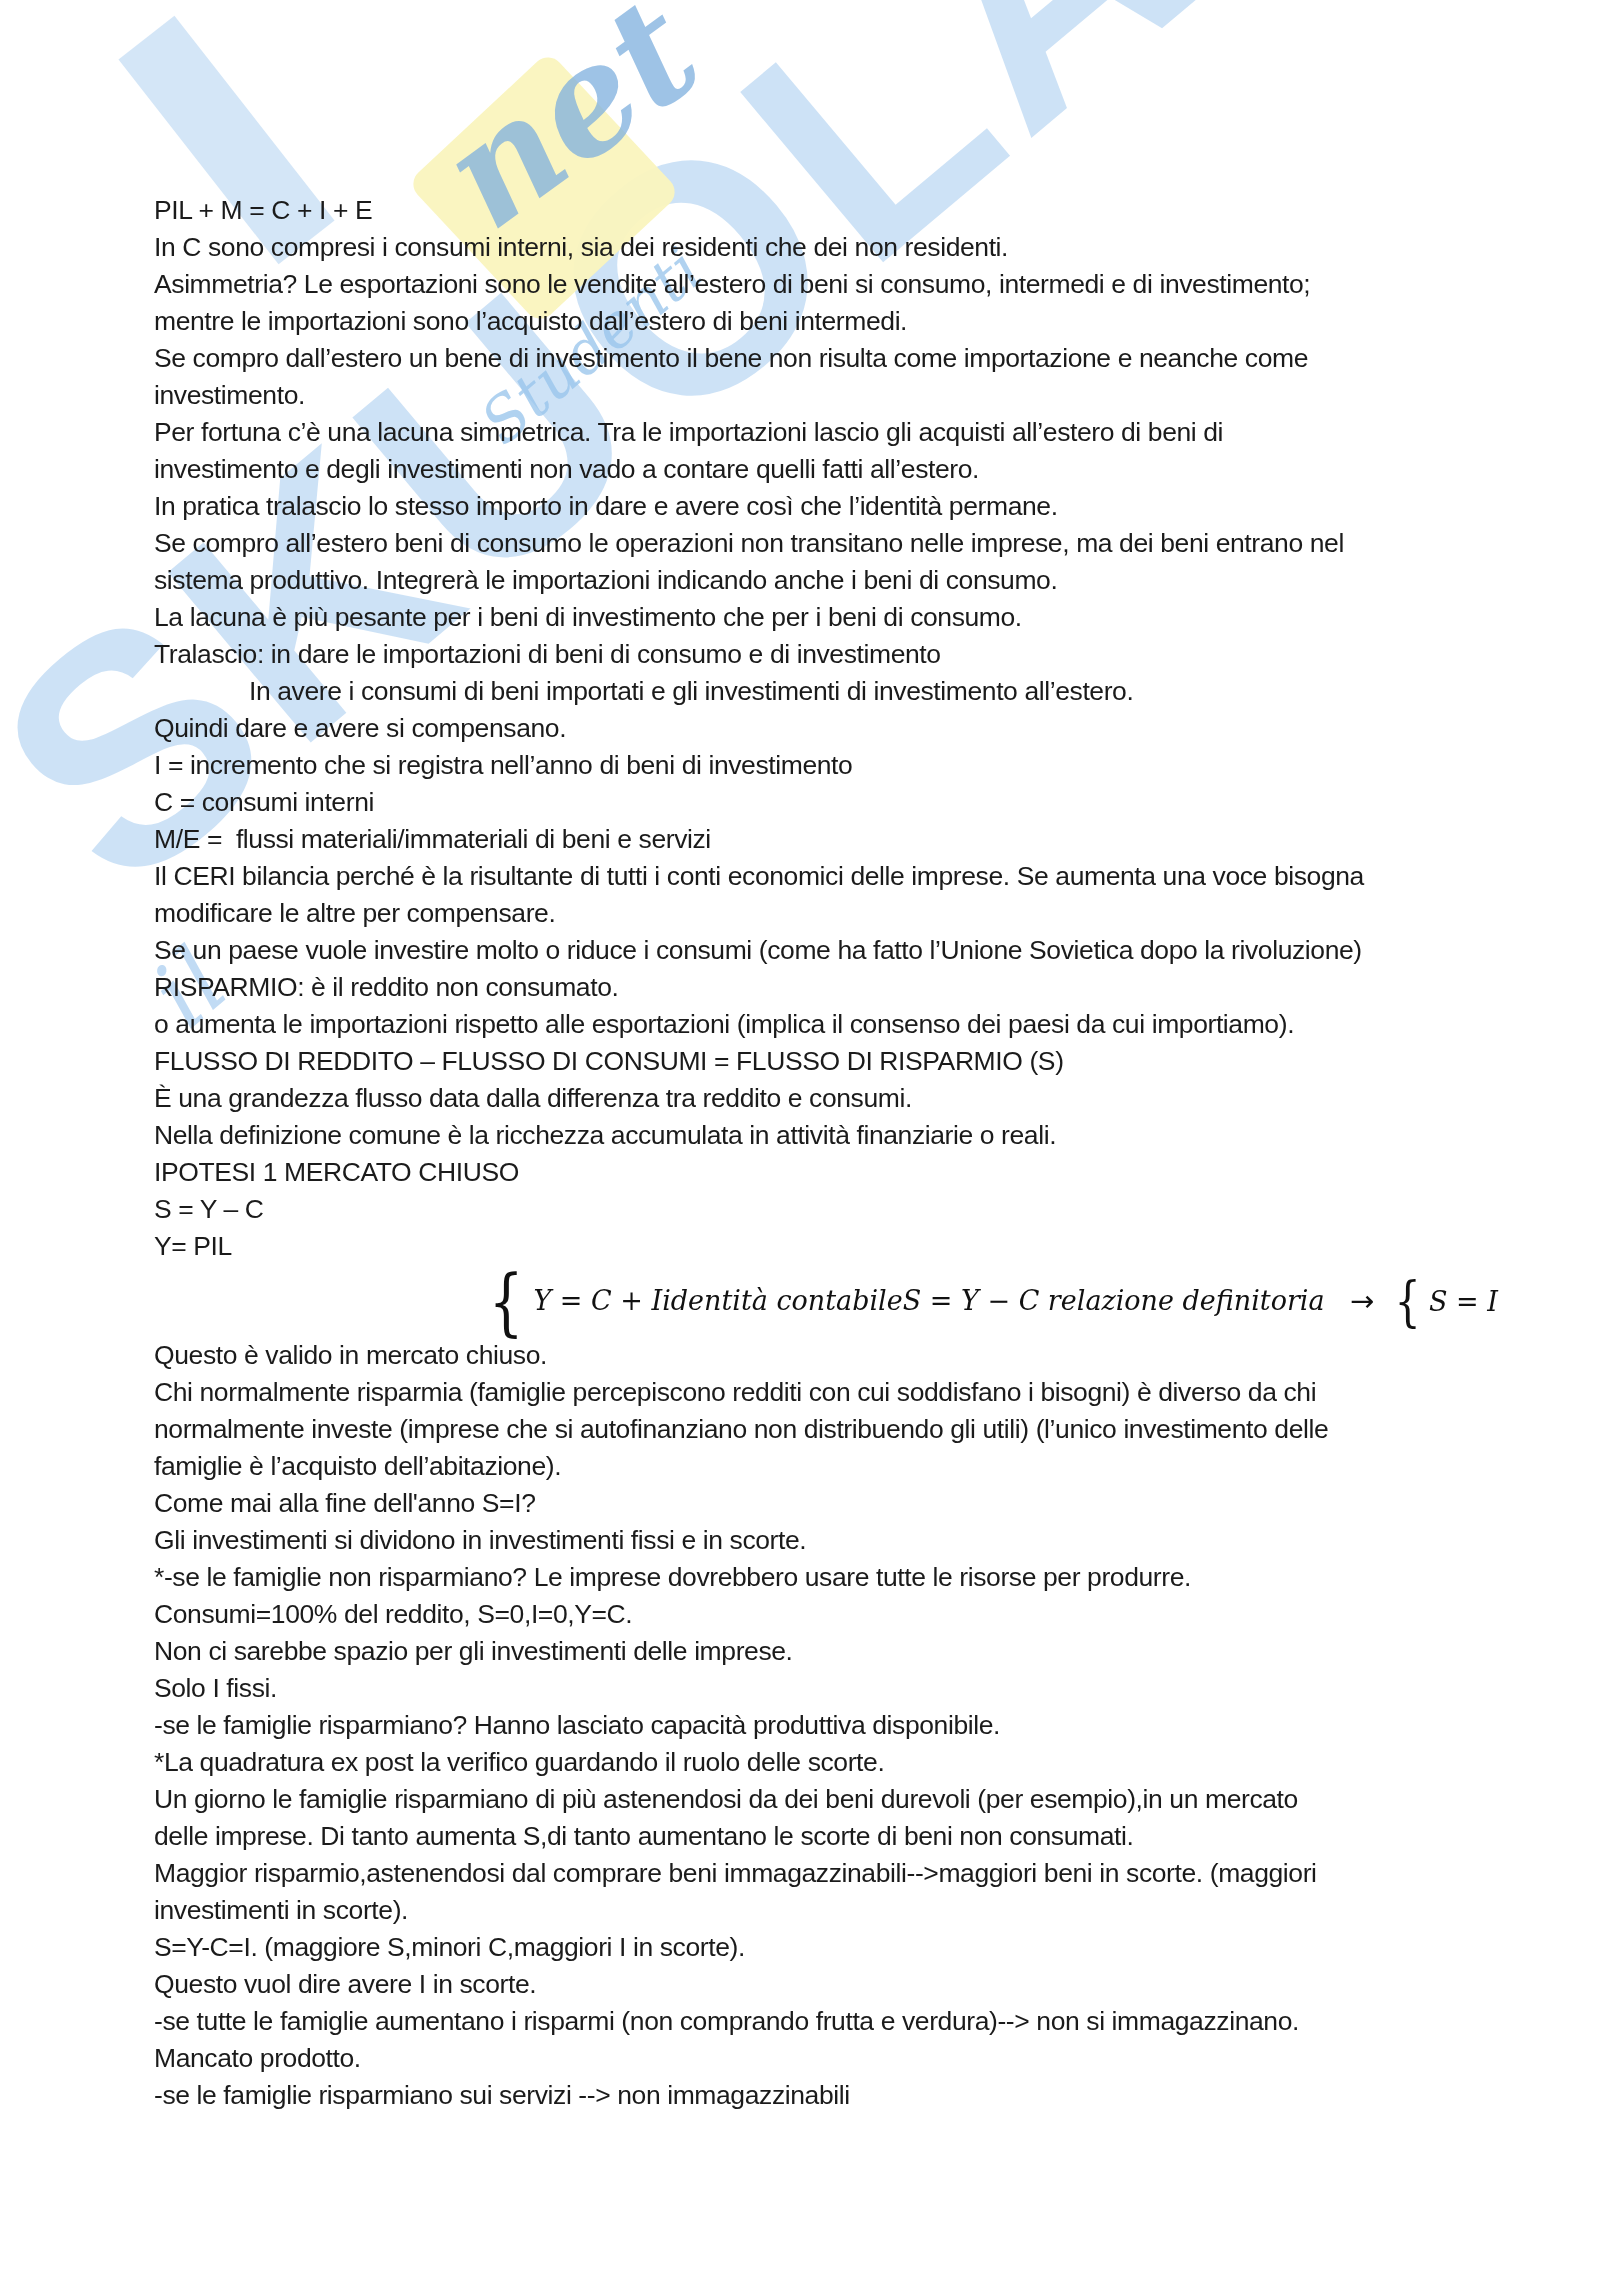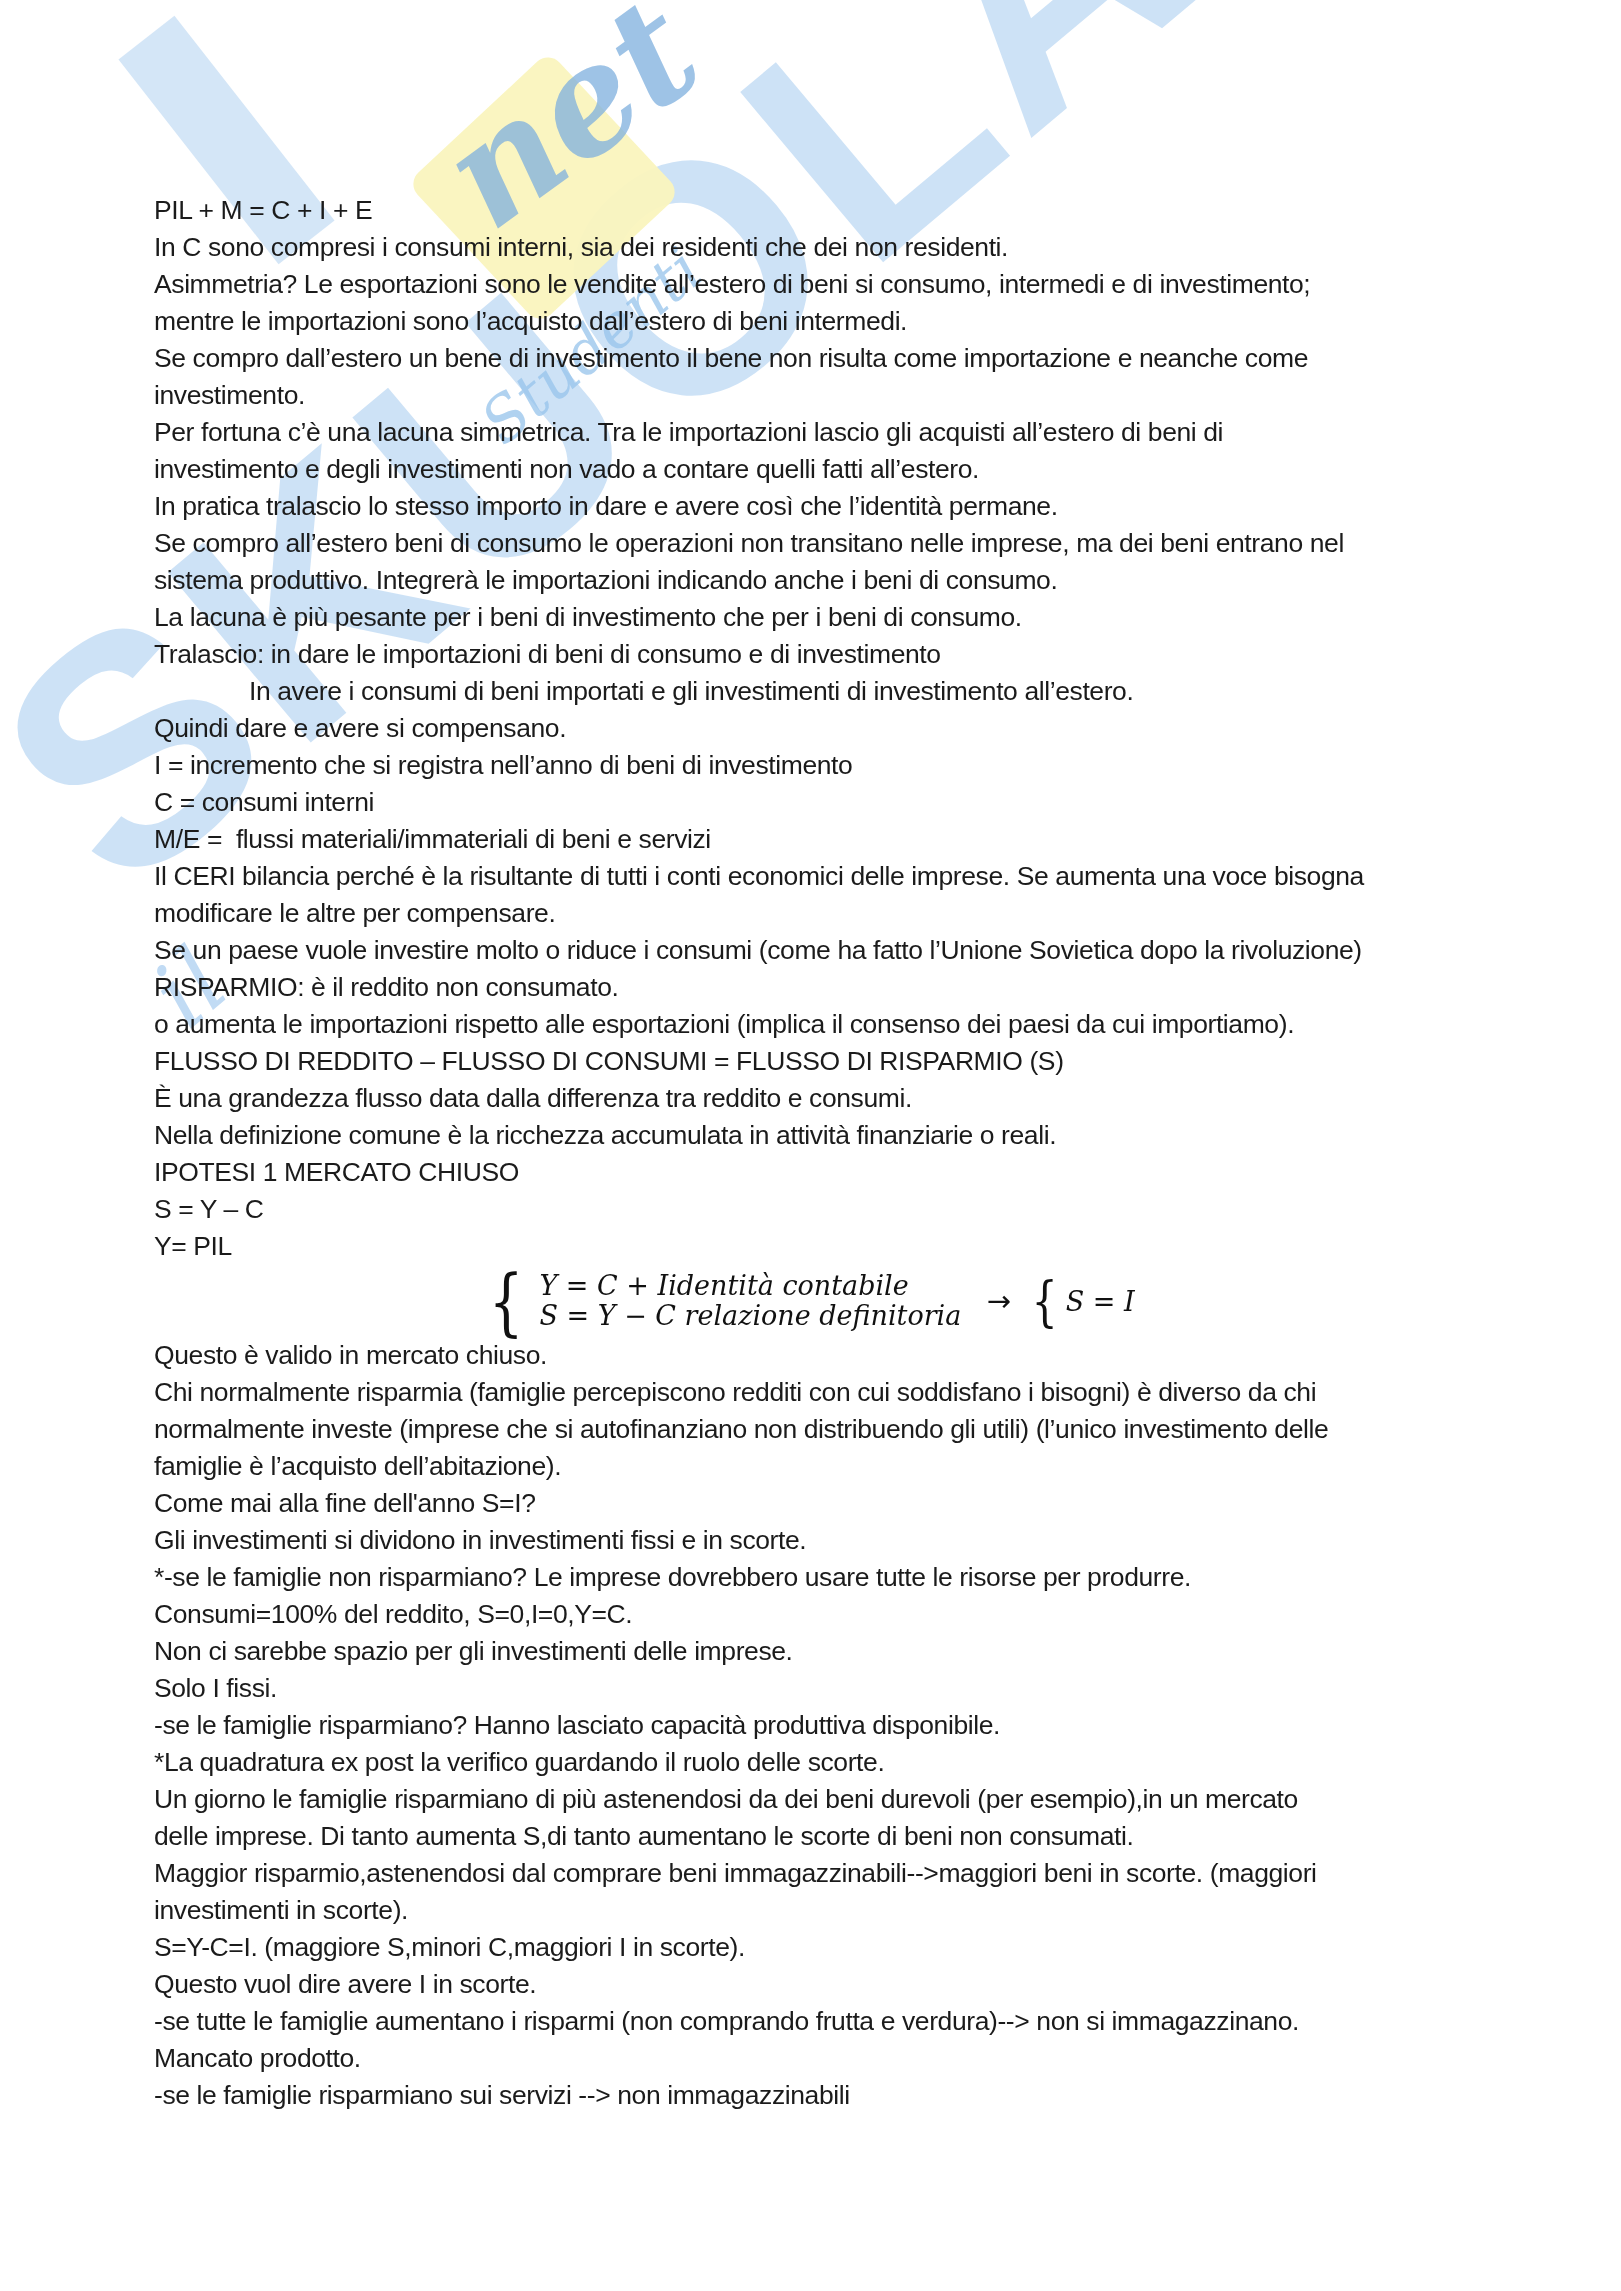--- a/index.html
+++ b/index.html
@@ -76,21 +76,21 @@
     display:flex;align-items:center;
     padding-left:329px;
     color:#111;
   }
   .frml-serif{font-family:"DejaVu Serif",serif;font-style:italic;}
   .frml-brace{
     font-family:"DejaVu Serif",serif;font-style:normal;font-weight:300;
     font-size:73px;line-height:1;transform:scaleX(.75);
   }
   .frml-brace.small{font-size:55px;}
-  .frml-col{display:flex;flex-direction:column;line-height:30px;font-size:27px;margin-left:10px;}
+  .frml-col{display:flex;flex-direction:row;line-height:30px;font-size:27px;margin-left:4px;}
   .frml-arrow{font-style:normal;font-size:29px;margin:0 15.7px 0 25.5px;font-family:"DejaVu Sans",sans-serif;}
   .frml-result{font-size:27px;margin-left:3.9px;}
 </style>
 </head>
 <body>
 
 <div class="page">
 
   <div class="wm">
     <div class="wm-brand">SKUOLA</div>

